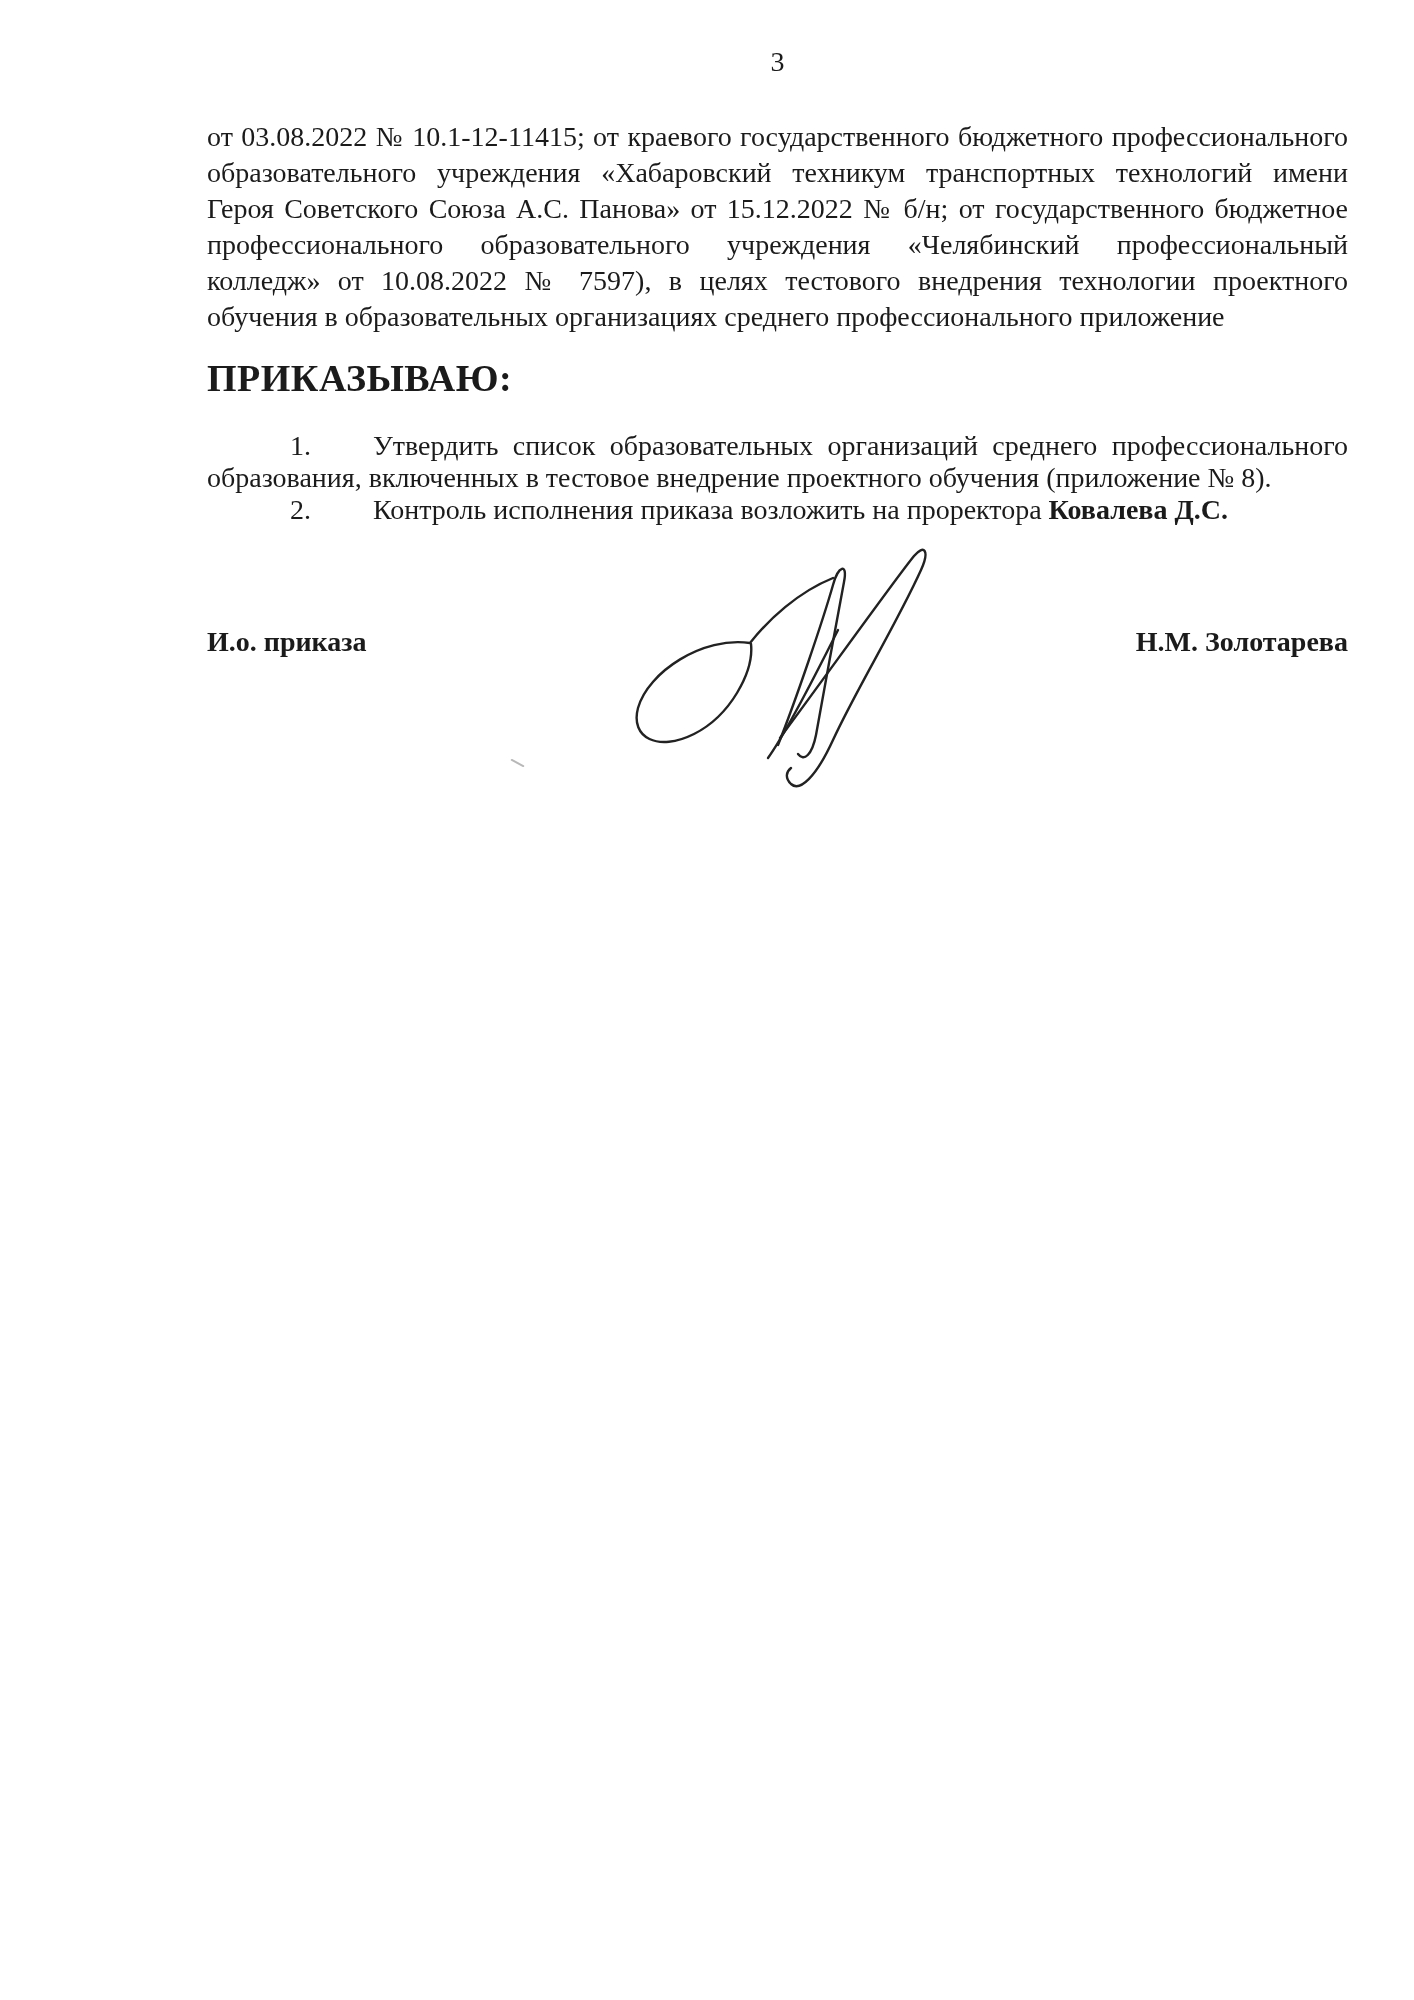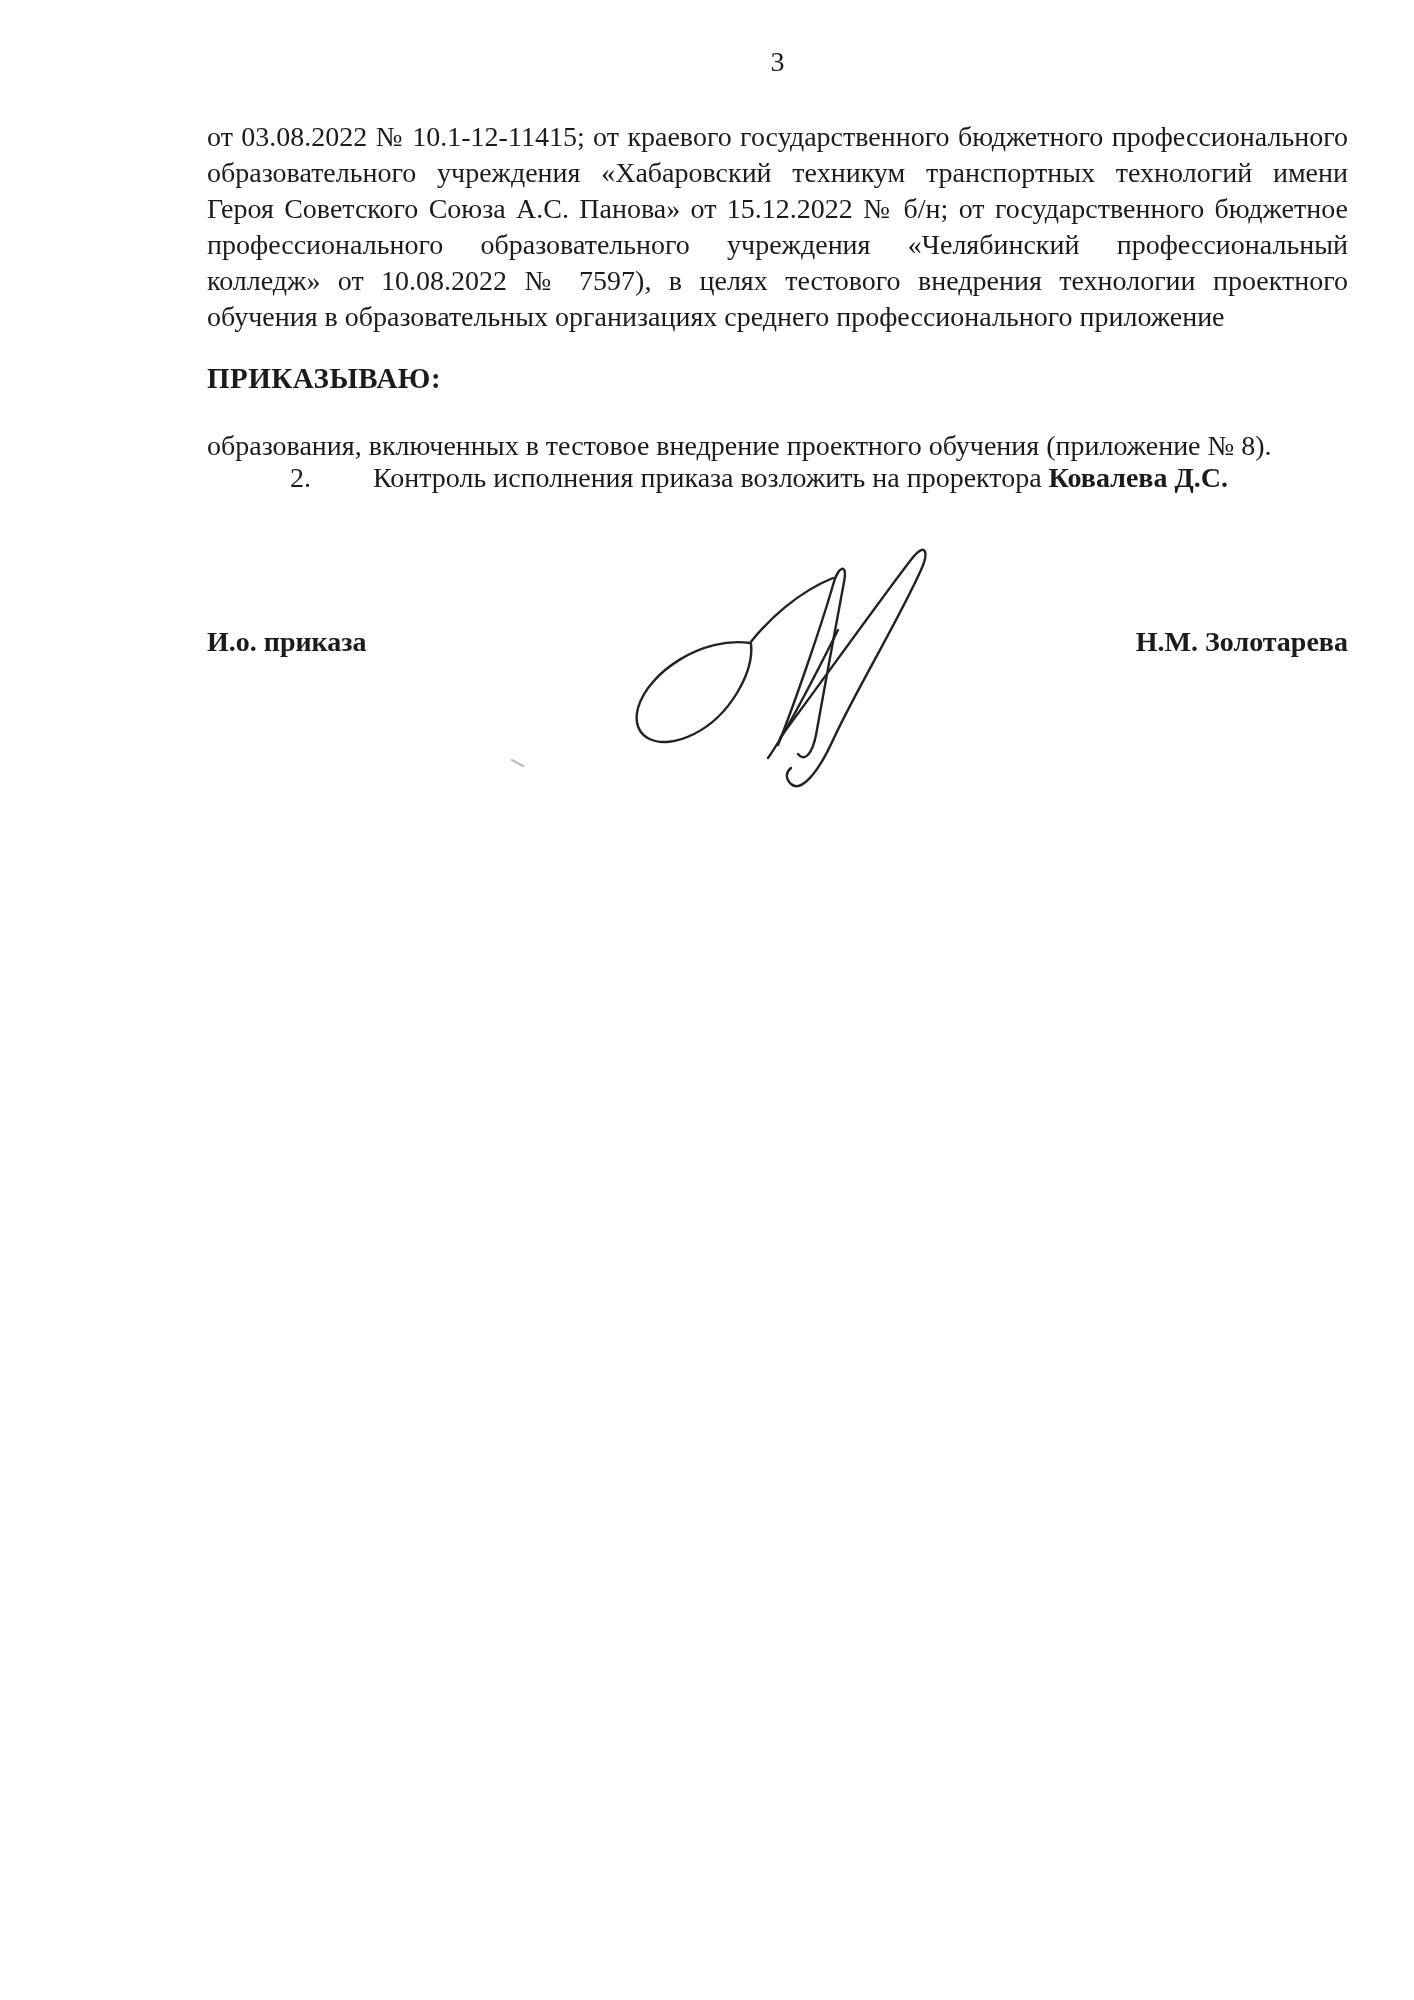--- a/index.html
+++ b/index.html
@@ -30,21 +30,21 @@
   }
   .lline {
     text-align: left;
     text-align-last: left;
     height: 36px;
     overflow: hidden;
   }
 
   .decree-heading {
     top: 360px;
-    font-size: 29px;
+    font-size: 38px;
     line-height: 36px;
     font-weight: bold;
     letter-spacing: 0.5px;
   }
 
   .order-list { top: 430px; font-size: 28px; line-height: 32px; }
   .order-list .jline, .order-list .lline { height: 32px; }
   .indent { text-indent: 83px; }
   .item-gap { display: inline-block; width: 62px; }
   .bold { font-weight: bold; }
@@ -88,20 +88,21 @@
     <div class="jline">образовательного учреждения «Хабаровский техникум транспортных технологий имени</div>
     <div class="jline">Героя Советского Союза А.С. Панова» от 15.12.2022 № б/н; от государственного бюджетное</div>
     <div class="jline">профессионального образовательного учреждения «Челябинский профессиональный</div>
     <div class="jline">колледж» от 10.08.2022 № 7597), в целях тестового внедрения технологии проектного</div>
     <div class="lline">обучения в образовательных организациях среднего профессионального приложение</div>
   </div>
 
   <div class="content-col decree-heading">ПРИКАЗЫВАЮ:</div>
 
   <div class="content-col order-list">
+    <div class="jline indent"><span class="item-num">1.</span><span class="item-gap"></span><span>Утвердить список образовательных организаций среднего профессионального</span></div>
     <div class="lline">образования, включенных в тестовое внедрение проектного обучения (приложение № 8).</div>
     <div class="lline indent"><span class="item-num">2.</span><span class="item-gap"></span><span>Контроль исполнения приказа возложить на проректора </span><span class="bold">Ковалева Д.С.</span></div>
   </div>
 
   <div class="content-col sign-row">
     <span class="sign-role">И.о. приказа</span>
     <span class="sign-name">Н.М. Золотарева</span>
   </div>
 
   <div class="signature-wrap">

